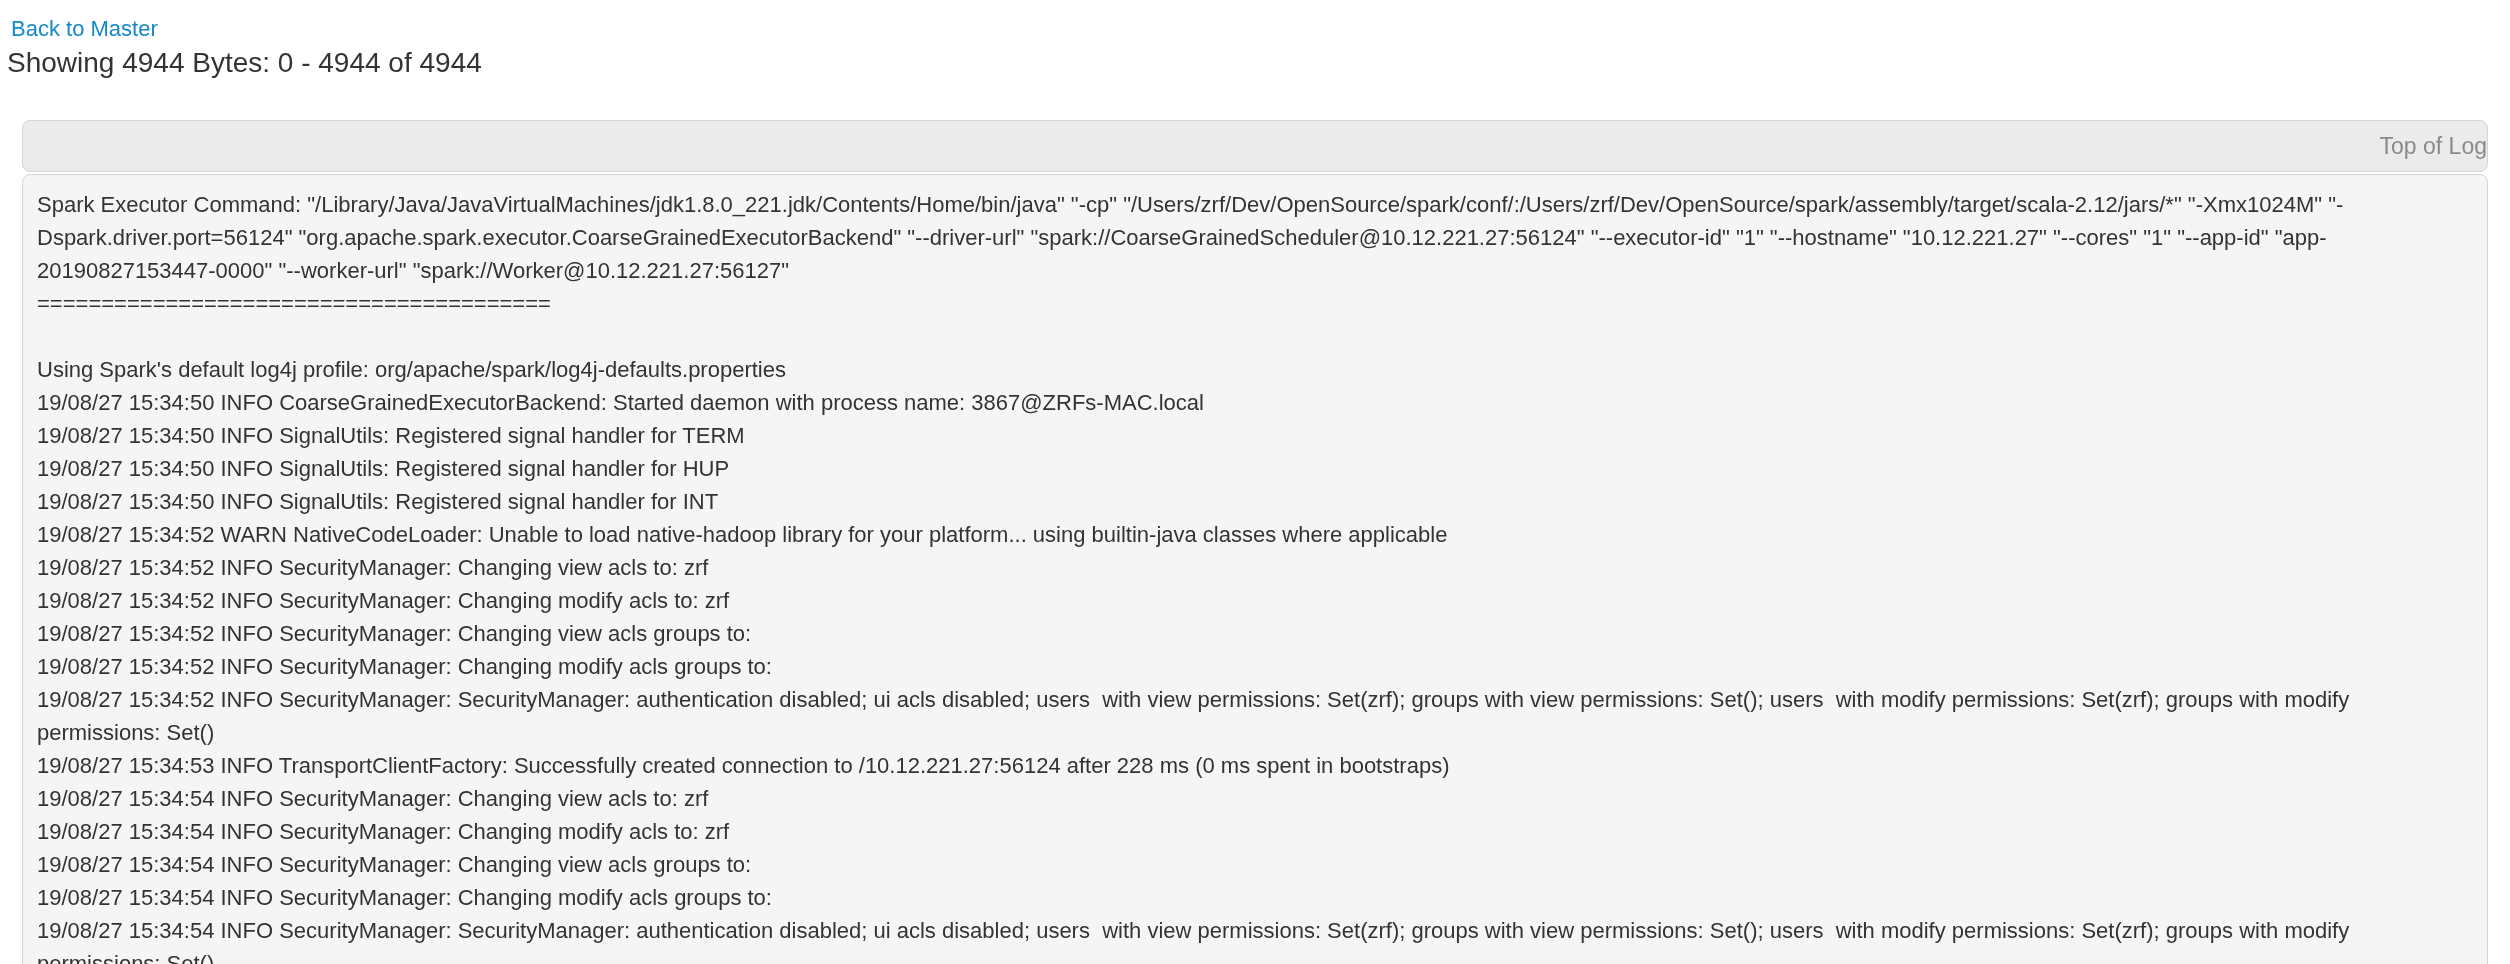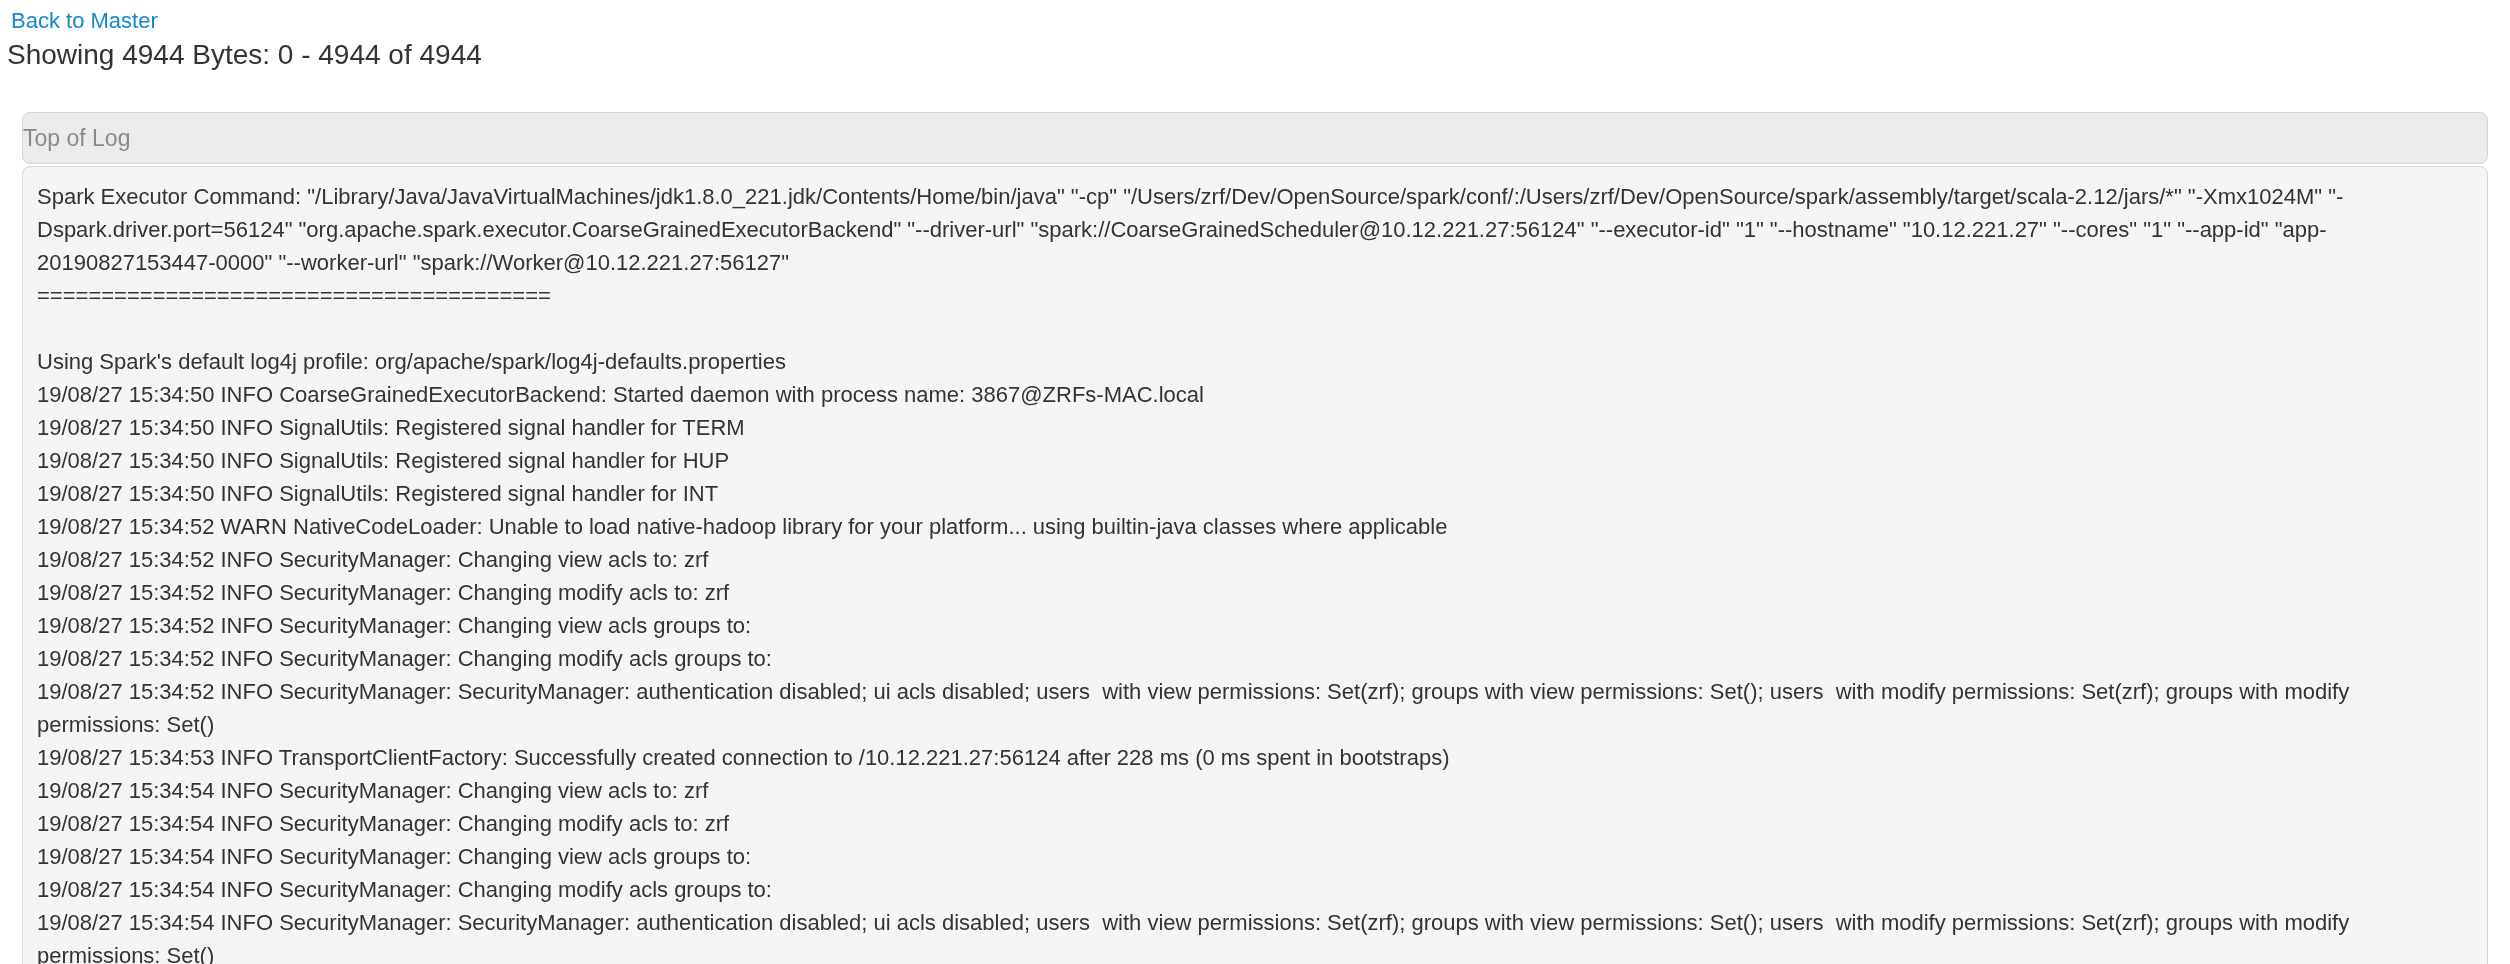--- a/index.html
+++ b/index.html
@@ -10,20 +10,21 @@
     height: 964px;
     overflow: hidden;
     background: #ffffff;
     font-family: "Liberation Sans", sans-serif;
     color: #333333;
   }
   .page {
     position: relative;
     width: 2510px;
     height: 932px;
+    margin-top: 8px;
   }
   .back-link {
     position: absolute;
     left: 11px;
     top: 8px;
     font-size: 22px;
     line-height: 26px;
     color: #1389ca;
     text-decoration: none;
     cursor: pointer;
@@ -38,21 +39,21 @@
   }
   .log-header {
     position: absolute;
     left: 22px;
     top: 112px;
     width: 2466px;
     height: 52px;
     background: #ebebeb;
     border: 1px solid #d5d5d5;
     border-radius: 8px;
-    text-align: left;
+    text-align: right;
     font-size: 23px;
     line-height: 50px;
     color: #8a8a8a;
   }
   .log-box {
     position: absolute;
     left: 22px;
     top: 166px;
     width: 2466px;
     height: 1100px; 

